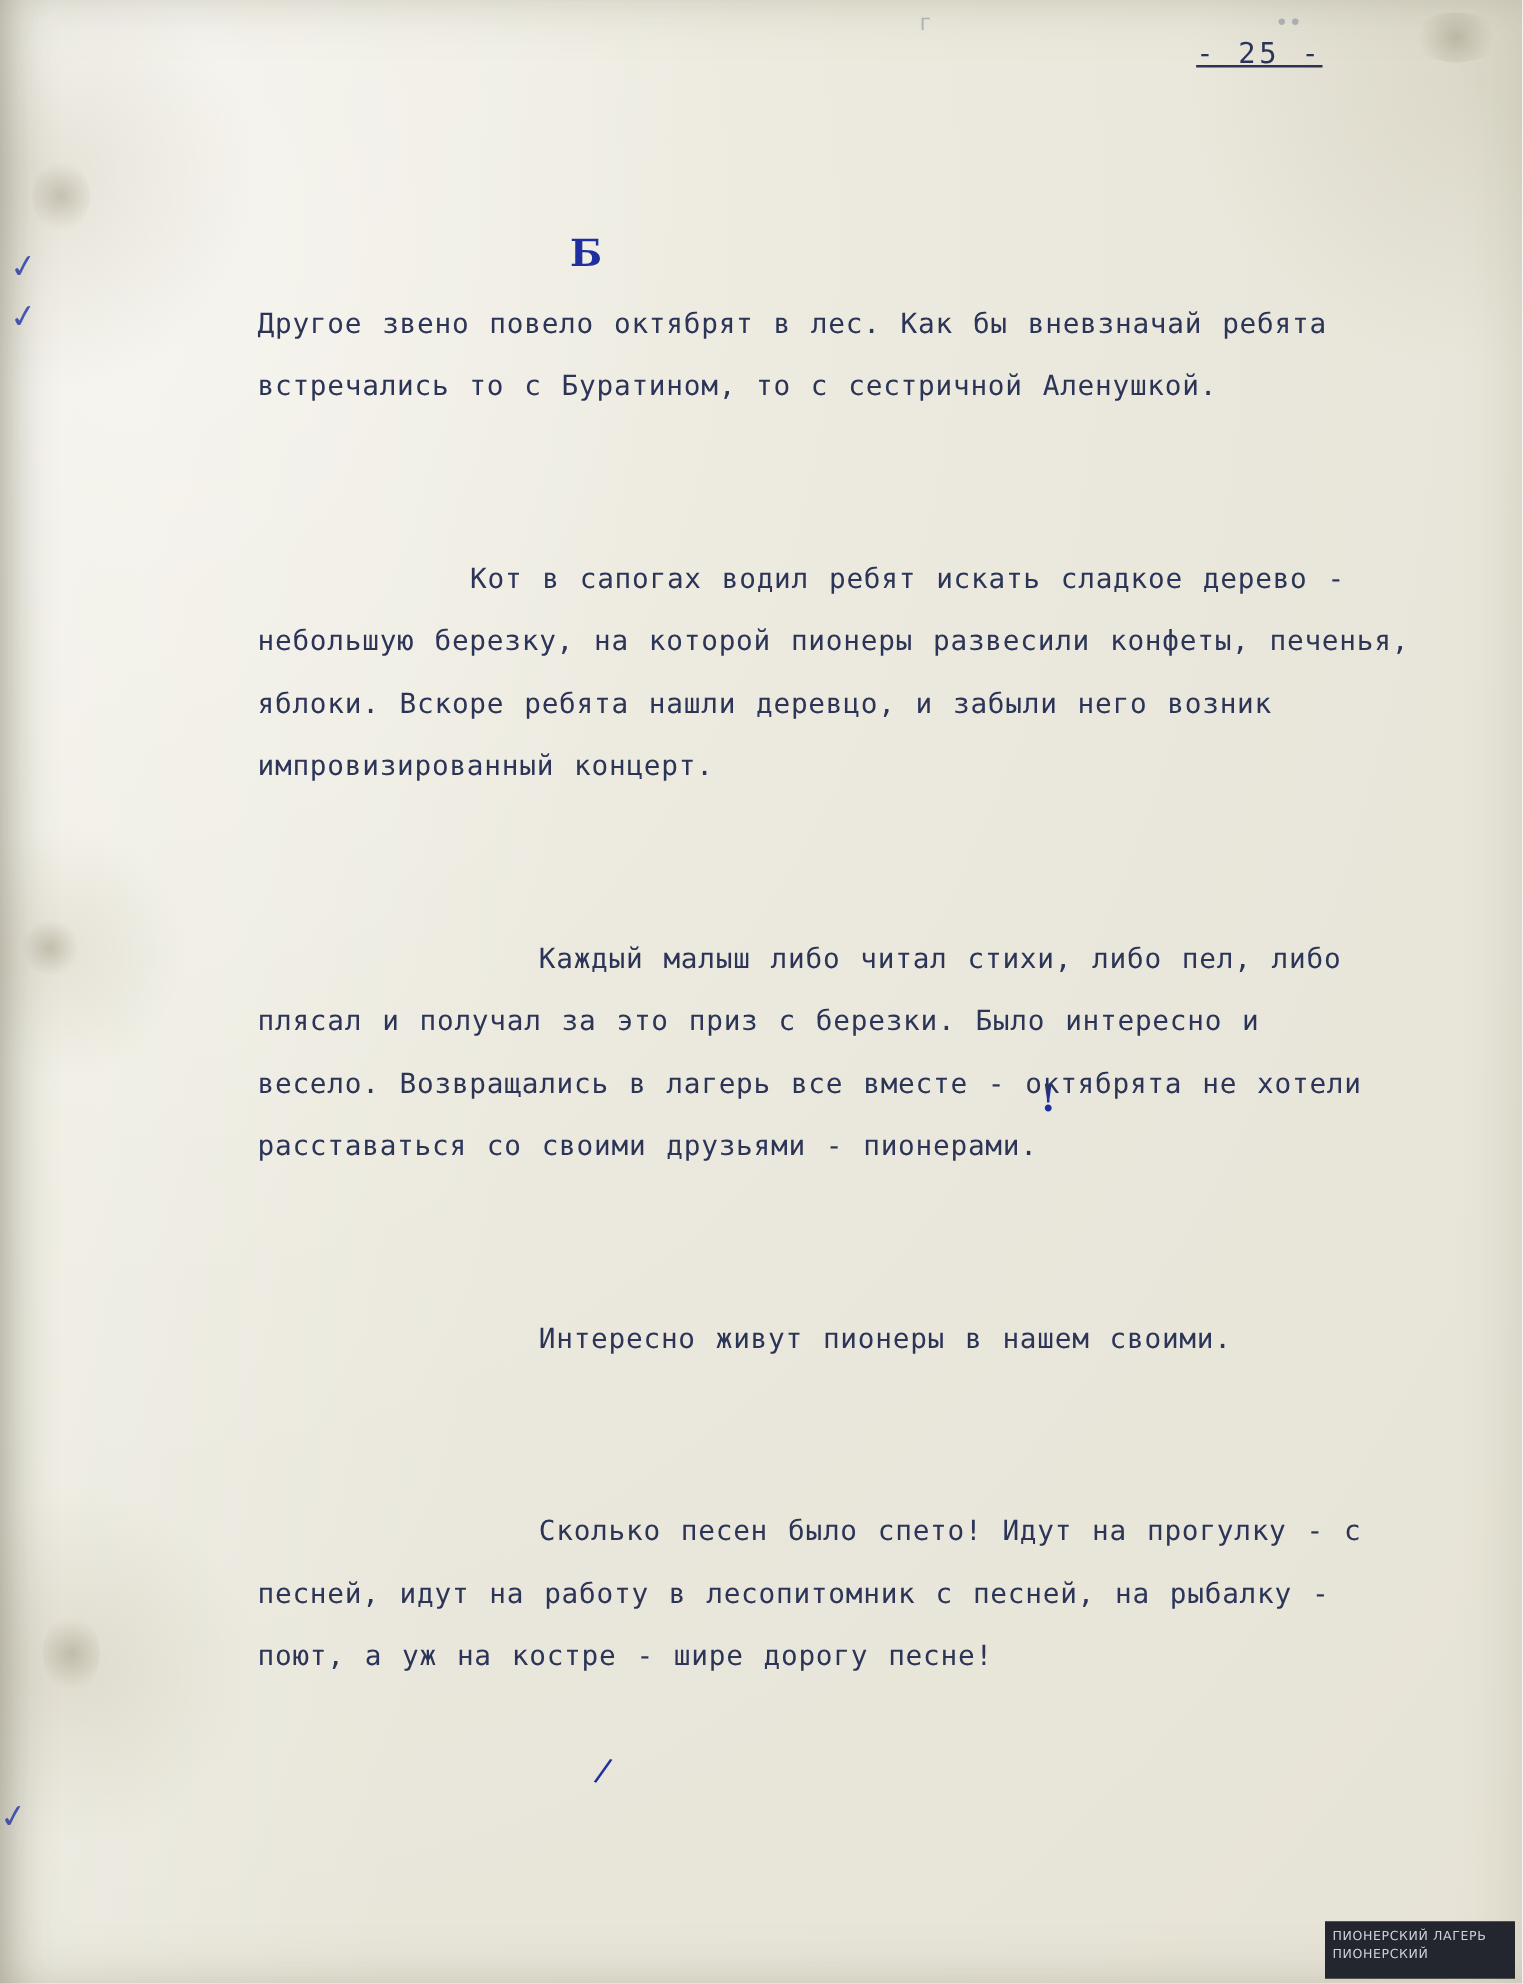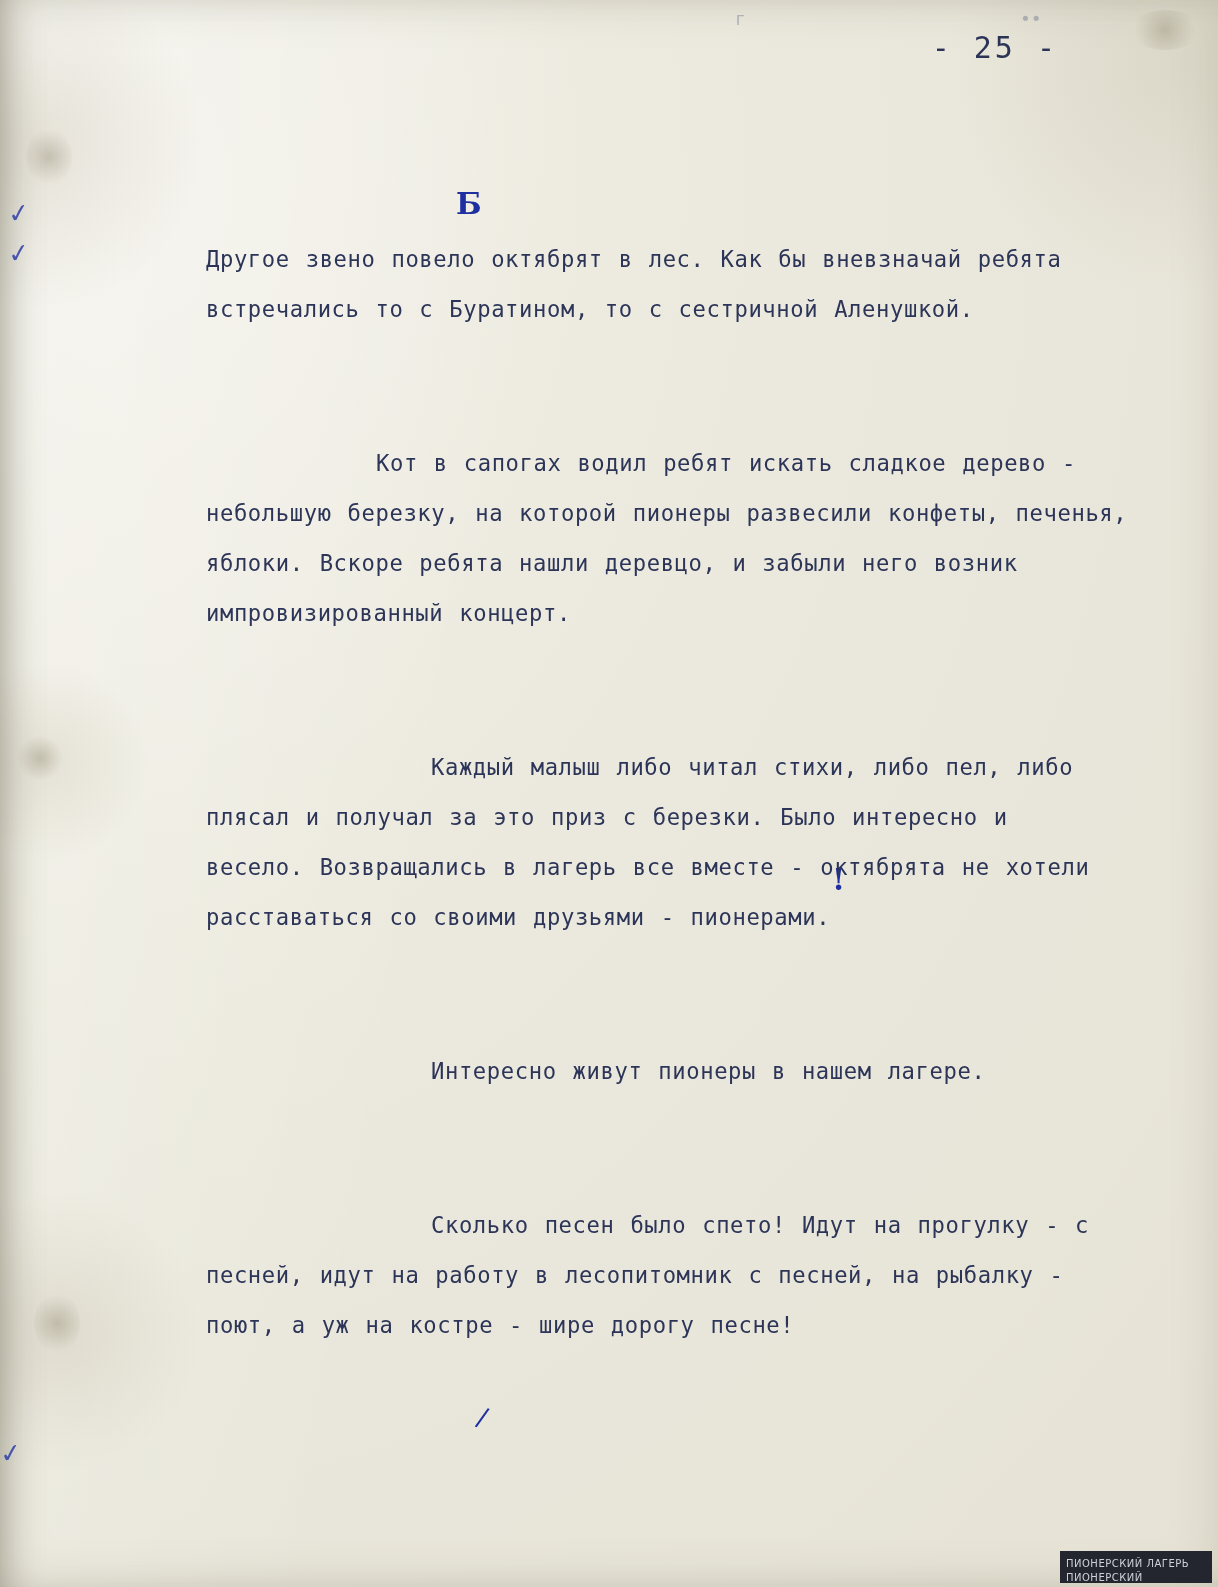--- a/index.html
+++ b/index.html
@@ -35,23 +35,24 @@
     inset: 0;
     box-shadow: inset 0 0 48px rgba(120,112,86,0.22), inset 26px 0 40px -28px rgba(90,84,62,0.55);
     pointer-events: none;
   }
 
   
   .page-number {
     position: absolute;
     top: 30px;
     right: 160px;
-    font-size: 30px;
+    font-size: 23px;
     letter-spacing: 3px;
     color: #2b3456;
+    text-decoration: underline;
   }
 
   
   .top-mark {
     position: absolute;
     top: 8px;
     font-size: 18px;
     color: rgba(80,90,130,0.35);
   }
   .top-mark.m1 { left: 735px; }
@@ -97,21 +98,21 @@
   .pen-b   { left: 456px; top: 186px; font-size: 30px; font-weight: bold; }
   .pen-excl{ left: 832px; top: 862px; font-size: 30px; font-weight: bold; }
   .pen-slash { left: 478px; top: 1402px; font-size: 26px; transform: rotate(18deg); }
 
   
   .stamp {
     position: absolute;
     right: 6px;
     bottom: 4px;
     width: 152px;
-    height: 32px;
+    height: 46px;
     background: #23262e;
     color: #cfd2da;
     font-family: "DejaVu Sans", sans-serif;
     font-size: 10px;
     line-height: 14px;
     letter-spacing: 0.5px;
     padding: 6px 4px 0 6px;
     box-sizing: border-box;
     overflow: hidden;
   }
@@ -157,21 +158,21 @@
     <p class="para"><span>Другое звено повело октябрят в лес. Как бы вневзначай ребята
 встречались то с Буратином, то с сестричной Аленушкой.</span></p>
     <p class="para"><span class="indent"></span><span>Кот в сапогах водил ребят искать сладкое дерево -
 небольшую березку, на которой пионеры развесили конфеты, печенья,
 яблоки. Вскоре ребята нашли деревцо, и забыли него возник
 импровизированный концерт.</span></p>
     <p class="para"><span class="indent-sm"></span><span>Каждый малыш либо читал стихи, либо пел, либо
 плясал и получал за это приз с березки. Было интересно и
 весело. Возвращались в лагерь все вместе - октябрята не хотели
 расставаться со своими друзьями - пионерами.</span></p>
-    <p class="para"><span class="indent-sm"></span><span>Интересно живут пионеры в нашем лагере.</span></p>
+    <p class="para"><span class="indent-sm"></span><span>Интересно живут пионеры в нашем своими.</span></p>
     <p class="para"><span class="indent-sm"></span><span>Сколько песен было спето! Идут на прогулку - с
 песней, идут на работу в лесопитомник с песней, на рыбалку -
 поют, а уж на костре - шире дорогу песне!</span></p>
     
     
     
     
     
     
     

